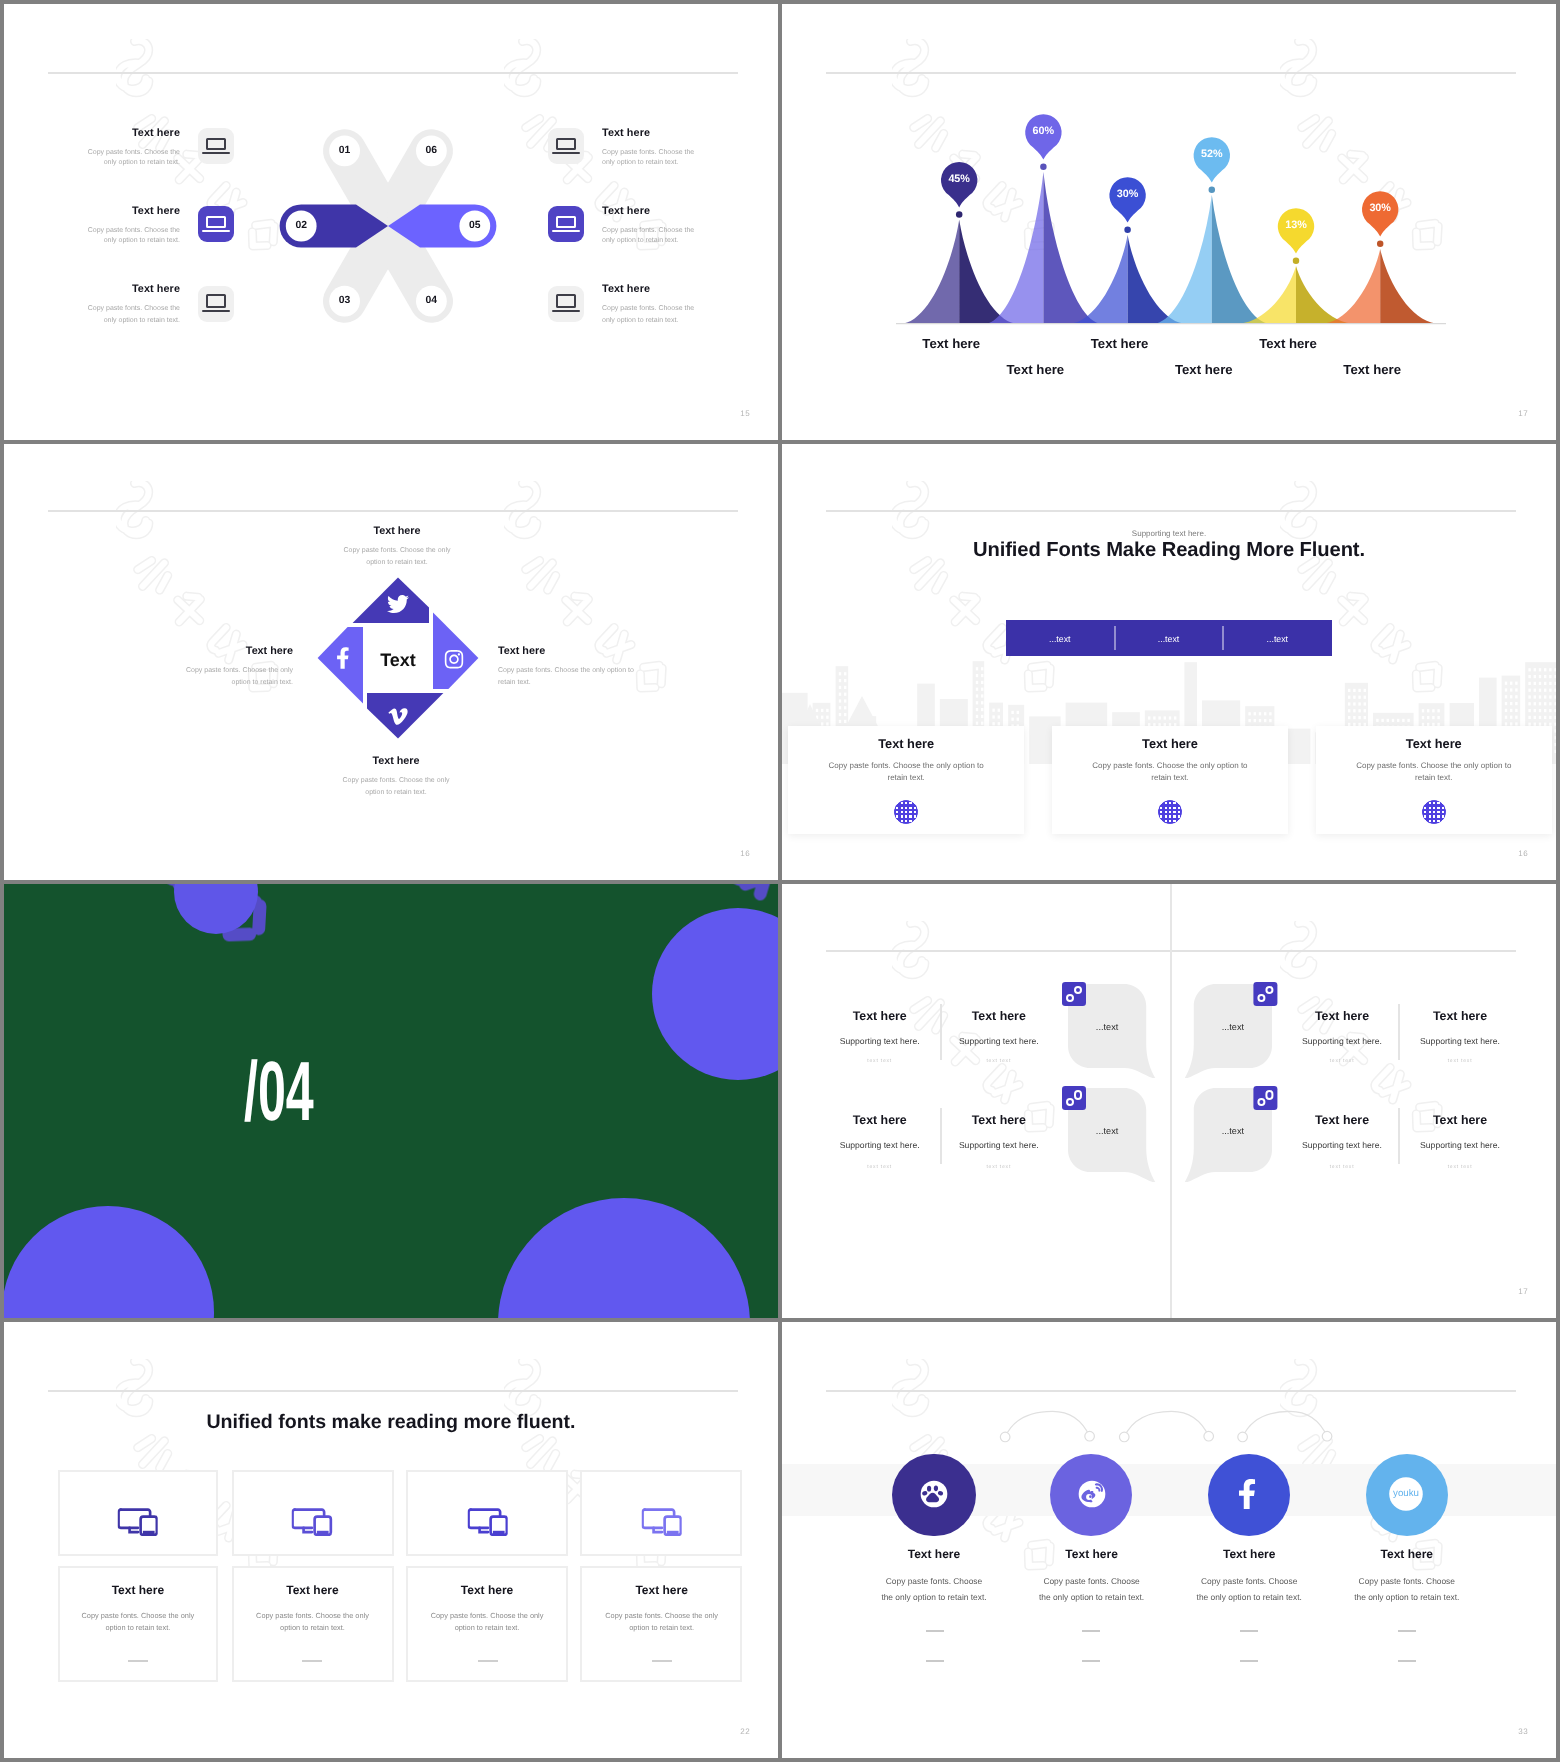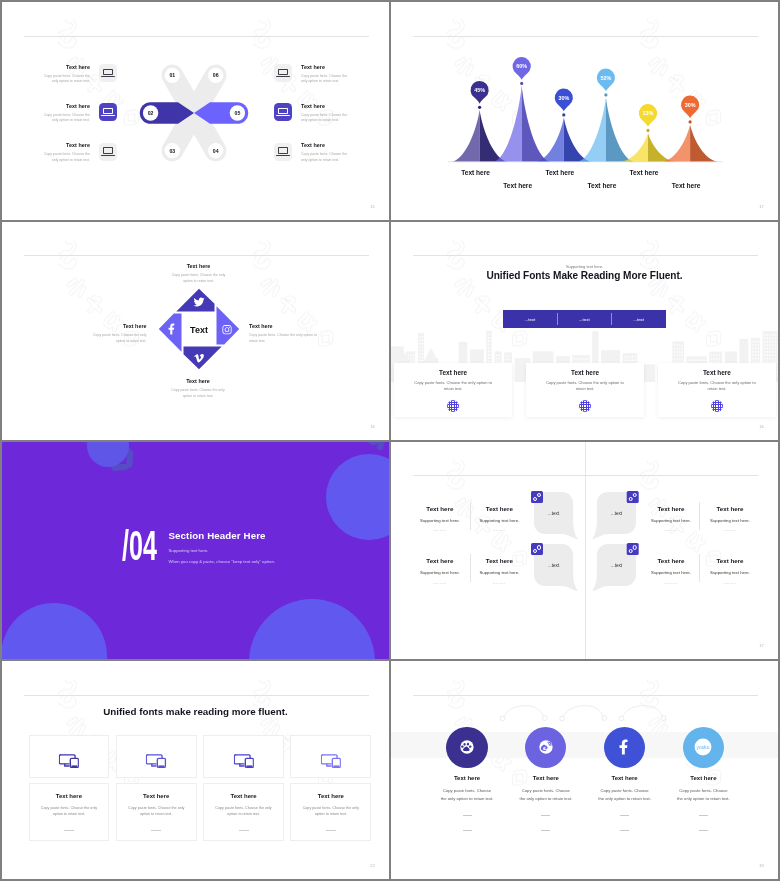--- a/index.html
+++ b/index.html
@@ -111,21 +111,21 @@
   .s6-cell.c21{left:16.85px;top:116.8px;}
   .s6-cell.c22{left:76.4px;top:116.8px;}
   .s6-t{font-size:6.2px;font-weight:700;color:#15151e;line-height:1;}
   .s6-s{font-size:4.3px;color:#3a3a3a;margin-top:6.5px;line-height:1;}
   .s6-m{font-size:2.5px;color:#c9c9c9;margin-top:7.4px;letter-spacing:.4px;line-height:1;}
   .s6-sep{position:absolute;width:.8px;background:#e4e4e4;left:78.7px;}
   .s6-sep.sep1{top:60px;height:28px;}
   .s6-sep.sep2{top:112.5px;height:28px;}
 
   
-  .s5{background:#6d28d9;}
+  .s5{background:#14532d;}
   .s5-bg{position:absolute;left:0;top:0;width:388px;height:217px;}
   .s5-num{position:absolute;left:119.5px;top:89.4px;font-size:42px;font-weight:700;color:#fff;line-height:30.5px;font-family:"Liberation Sans",sans-serif;transform:scaleX(.597);transform-origin:left top;white-space:nowrap;}
   .s5-txt{position:absolute;left:166.5px;top:89.2px;}
   .s5-title{font-size:9.7px;font-weight:700;color:#fff;letter-spacing:.12px;line-height:1;}
   .s5-sup{font-size:4.3px;color:#d5d1f5;margin-top:7.6px;}
   .s5-body{font-size:4.3px;color:#d5d1f5;margin-top:5.7px;}
 
   .s4-glob{position:absolute;left:50%;bottom:5px;transform:translateX(-50%);width:12px;height:12px;
     background:
       radial-gradient(circle, #4e3fe0 0 100%);
@@ -870,25 +870,20 @@
       <svg class="wmlayer" viewBox="2 441 388 217">
         <rect x="2" y="441" width="388" height="217" fill="url(#wmpat5)"></rect>
       </svg>
     <svg class="s5-bg" viewBox="0 0 388 217">
       <circle cx="106" cy="4" r="21" fill="#5f56e8"></circle>
       <circle cx="367" cy="55" r="43" fill="#6158ef"></circle>
       <circle cx="52" cy="214" r="53" fill="#6158ef"></circle>
       <circle cx="310" cy="220" r="63" fill="#6158ef"></circle>
     </svg>
     <div class="s5-num">/04</div>
-    <div class="s5-txt">
-      <div class="s5-title">Section Header Here</div>
-      <div class="s5-sup">Supporting text here.</div>
-      <div class="s5-body">When you copy &amp; paste, choose "keep text only" option.</div>
-    </div>
   </div>
   <div class="slide s6">
       <svg class="wmlayer" viewBox="391 441 388 217">
         <rect x="391" y="441" width="388" height="217" fill="url(#wmpat)"></rect>
       </svg>
     <div class="topline"></div>
     <div class="s6-vline"></div>
     <div class="s6-half s6-L">
       <div class="s6-bub b1">
           <svg viewBox="0 0 47 47.5">

